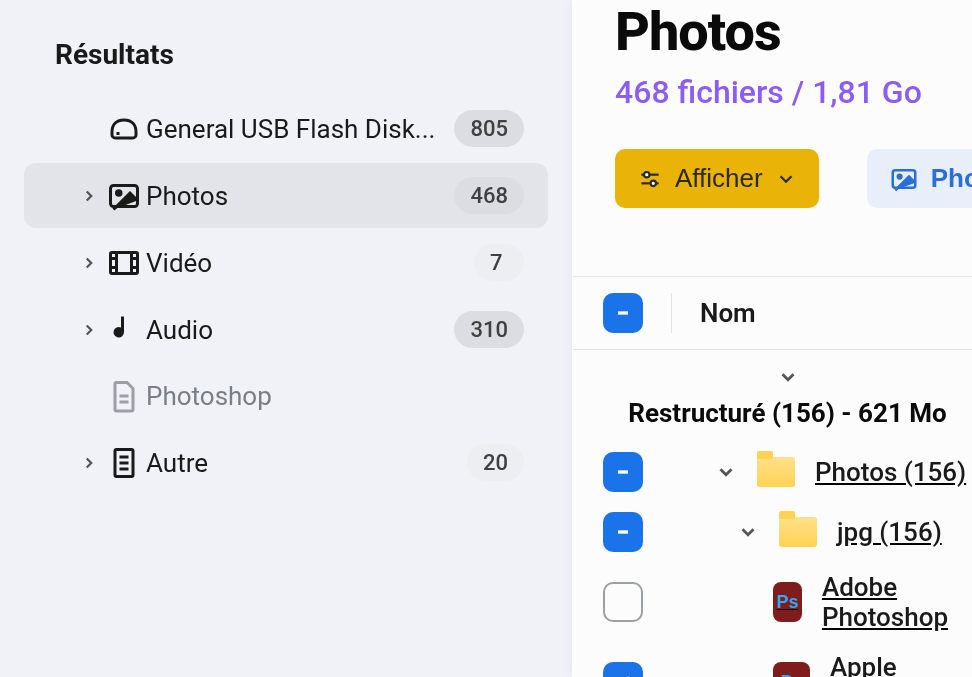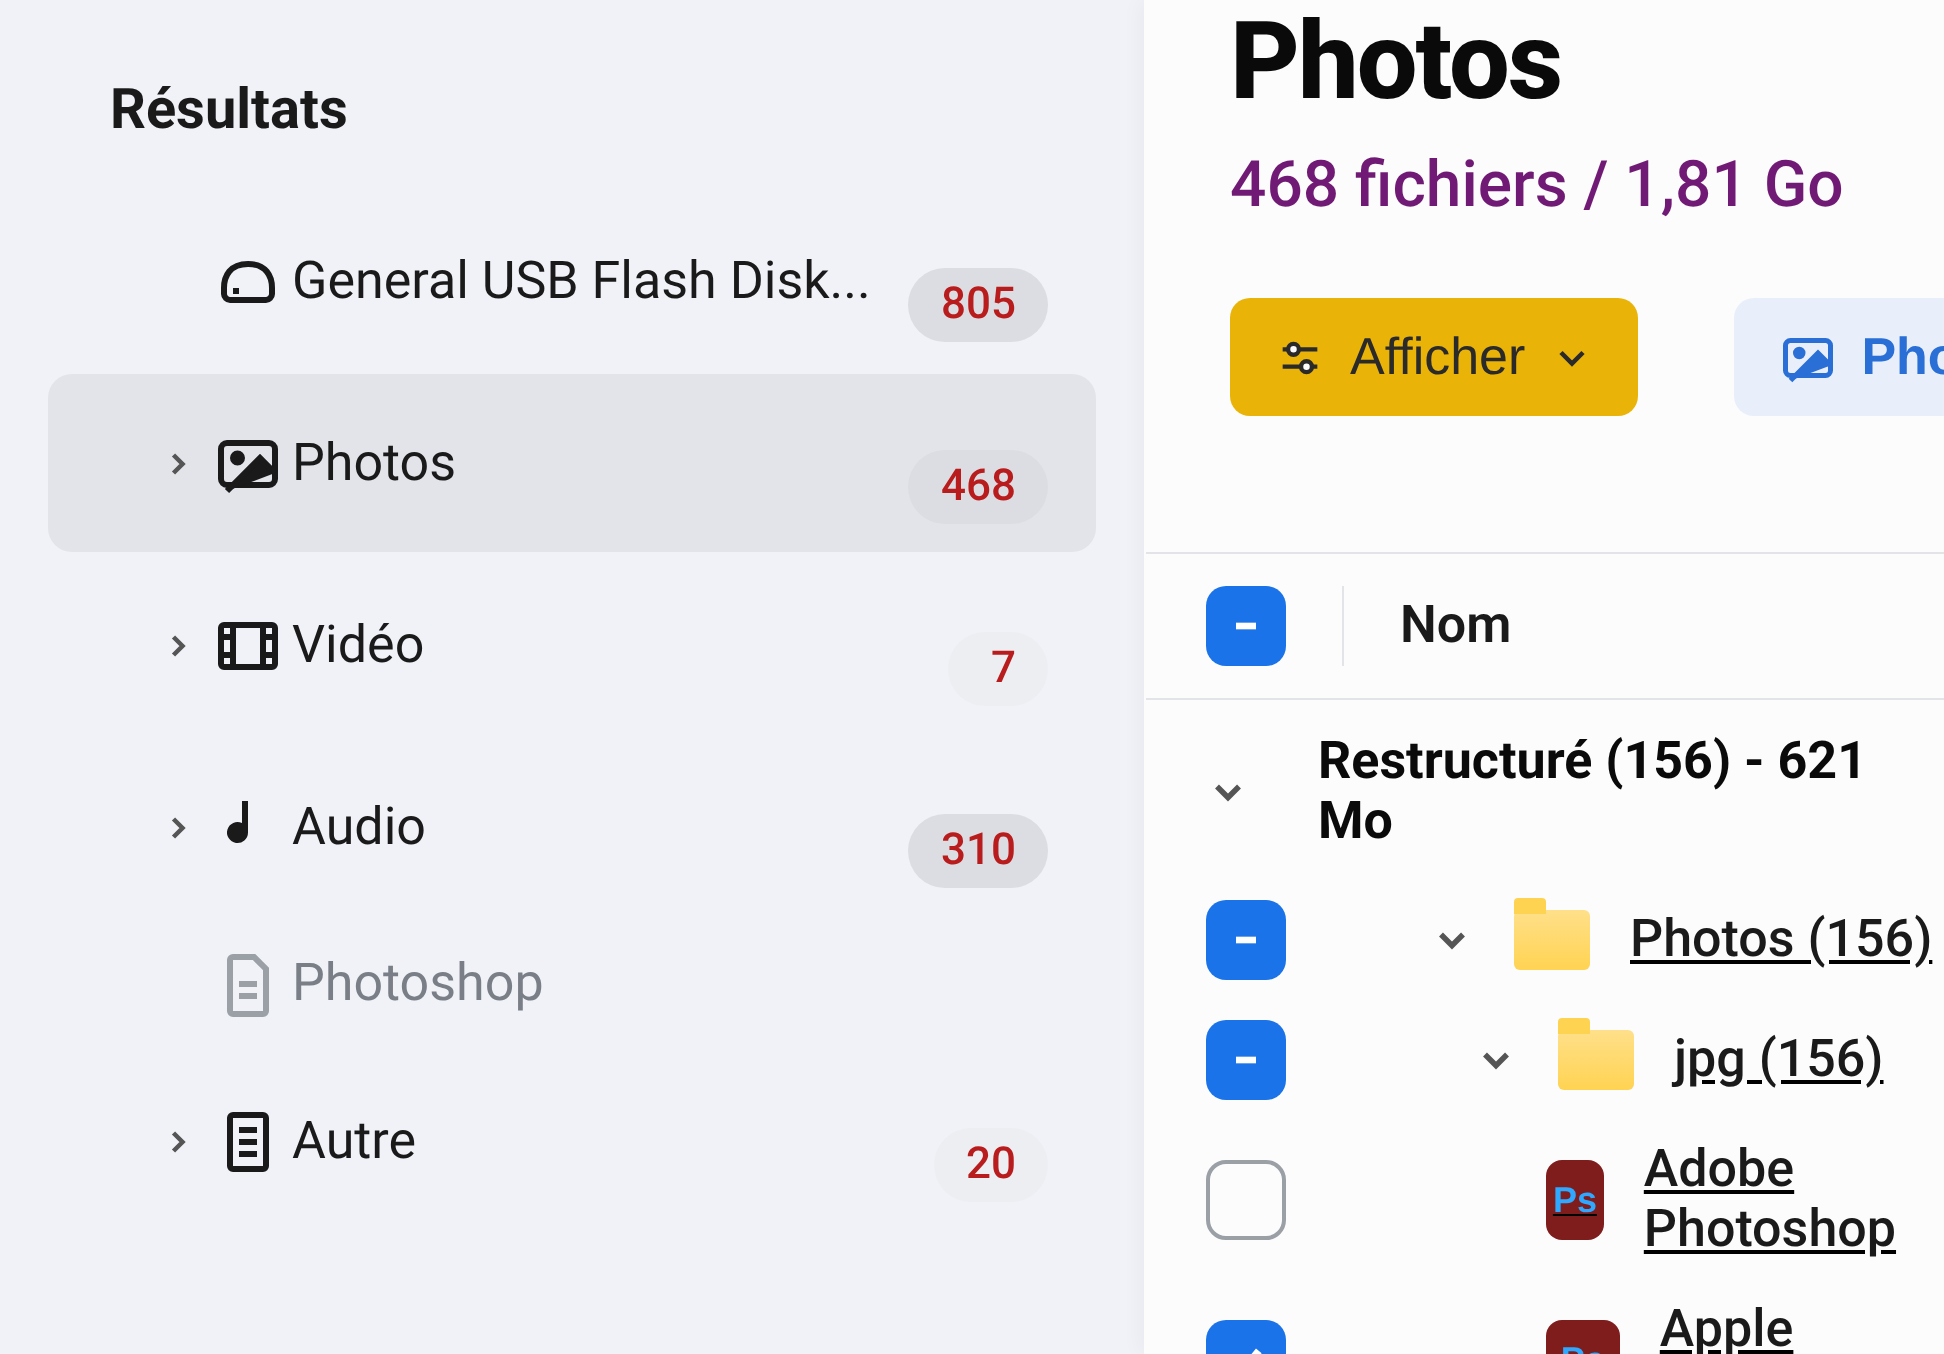--- a/index.html
+++ b/index.html
@@ -55,28 +55,27 @@
       color: #1a1a1a;
       font-weight: 400;
       white-space: nowrap;
       overflow: hidden;
       text-overflow: ellipsis;
       padding-right: 8px;
     }
     .item-label.muted { color: #7a7f87; }
     .badge {
       background: #dbdde2;
-      color: #b91c1c;
+      color: #404040;
       font-size: 22px;
       font-weight: 500;
       padding: 6px 16px;
       border-radius: 20px;
       min-width: 50px;
-      text-align: right;
-      margin-top: 24px;
+      text-align: left;
     }
     .badge.light {
       background: #eceef2;
     }
 
     .main {
       width: 400px;
       background: #fcfcfc;
       height: 100%;
       border-left: 1px solid transparent;
@@ -88,21 +87,21 @@
     }
     .page-title {
       font-size: 54px;
       font-weight: 800;
       color: #0a0a0a;
       padding-top: 0;
       letter-spacing: -1px;
     }
     .subtitle {
       font-size: 32px;
-      color: #701a75;
+      color: #8b5cf6;
       font-weight: 500;
       margin-top: 10px;
     }
     .toolbar {
       display: flex;
       align-items: center;
       gap: 24px;
       margin-top: 38px;
       padding-bottom: 30px;
     }
@@ -156,21 +155,22 @@
     .col-divider { width: 1px; height: 40px; background: #e2e4e8; margin: 0 2px; }
     .col-name {
       font-size: 26px;
       font-weight: 600;
       color: #1a1a1a;
     }
     .group-row {
       display: flex;
       align-items: center;
       padding: 16px 0 14px 30px;
-      gap: 34px;
+      gap: 10px;
+      flex-direction: column;
     }
     .group-chevron { color: #555; display:flex; align-items:center; margin-left: 0; }
     .group-label { font-size: 26px; font-weight: 700; color: #0a0a0a; }
     .tree-row {
       display: flex;
       align-items: center;
       padding: 10px 0 10px 30px;
       gap: 22px;
       text-decoration: underline;
     }

